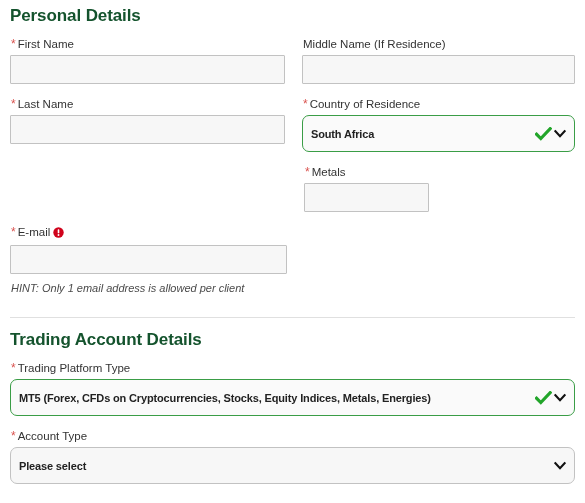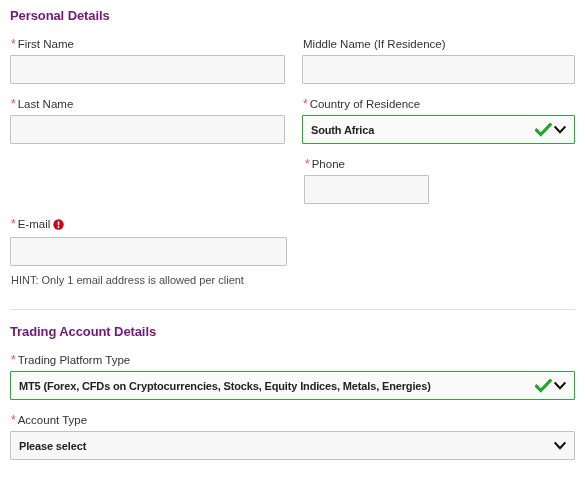--- a/index.html
+++ b/index.html
@@ -15,22 +15,22 @@
     overflow: hidden;
   }
   .page {
     position: relative;
     width: 585px;
     height: 503px;
     box-sizing: border-box;
     padding: 0 10px;
   }
   .section-title {
-    color: #701a75;
-    font-size: 13px;
+    color: #14532d;
+    font-size: 17px;
     font-weight: bold;
     letter-spacing: -0.1px;
     margin: 0;
     padding: 6px 0 0 0;
     line-height: 20px;
   }
   .row {
     display: flex;
     width: 100%;
   }
@@ -73,25 +73,25 @@
     font-family: "Liberation Sans", sans-serif;
     font-size: 11.5px;
     color: #333;
     padding: 0 8px;
     outline: none;
   }
   .input-box::placeholder { color: #9a9a9a; }
 
   .select-box {
     box-sizing: border-box;
-    height: 29px;
+    height: 37px;
     width: 100%;
     border: 1px solid #c2c2c2;
     background: #f7f7f7;
-    border-radius: 1px;
+    border-radius: 7px;
     position: relative;
     display: flex;
     align-items: center;
     padding: 0 8px;
     cursor: pointer;
   }
   .select-box.valid {
     border-color: #3a9d46;
     background: #fafafa;
   }
@@ -114,20 +114,21 @@
   }
 
   .field-gap { height: 13px; }
   .label-gap { height: 11px; }
 
   .hint {
     font-size: 11px;
     color: #4a4a4a;
     padding: 7px 0 0 1px;
     line-height: 14px;
+    font-style: italic;
   }
 
   .divider {
     height: 1px;
     background: #e0e0e0;
     width: 100%;
     margin: 22px 0 0 0;
   }
 </style>
 </head>
@@ -181,21 +182,21 @@
     </div>
   </div>
 
   <div class="field-gap"></div>
 
   <div class="row">
     <div class="col col-left">
     </div>
     <div class="col col-phone">
       <div class="field-label">
-        <span class="req">*</span><span>Phone</span>
+        <span class="req">*</span><span>Metals</span>
       </div>
       <input class="input-box" type="text" value="" style="">
     </div>
   </div>
 
   <div class="field-gap"></div>
 
   <div class="row">
     <div class="col col-left">
       <div class="field-label">

